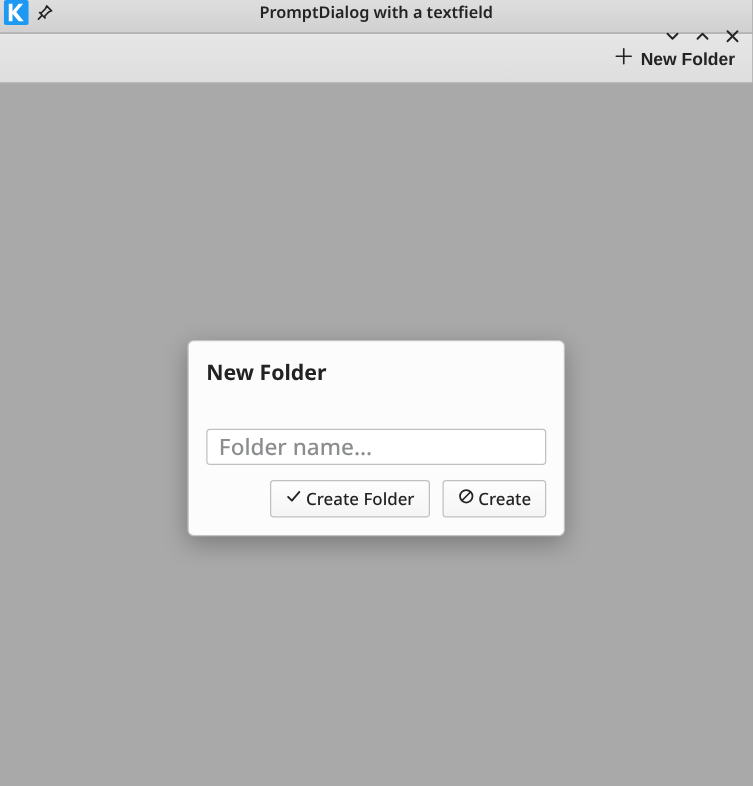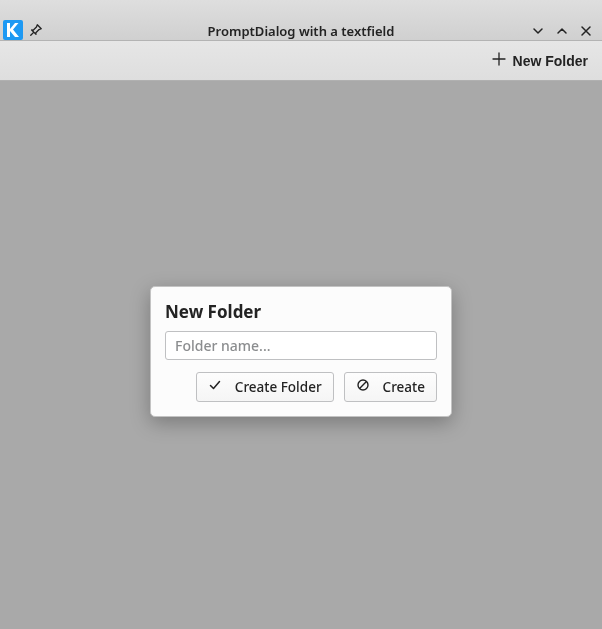--- a/index.html
+++ b/index.html
@@ -1,20 +1,20 @@
 <!DOCTYPE html>
 <html><head>
   <meta charset="utf-8">
   <style>
     * { box-sizing: border-box; margin: 0; padding: 0; }
     html, body { width: 602px; height: 629px; overflow: hidden; font-family: "Noto Sans", "Segoe UI", sans-serif; }
     body { display: flex; flex-direction: column; background: #a9a9a9; }
 
     
-    .titlebar { height: 41px; background: linear-gradient(#dedede, #d0d0d0); border-bottom: 1px solid #b3b3b3; display: flex; align-items: flex-end; position: relative; }
+    .titlebar { height: 27px; background: linear-gradient(#dedede, #d0d0d0); border-bottom: 1px solid #b3b3b3; display: flex; align-items: flex-start; position: relative; flex-direction: column; }
     .titlebar-left { display: flex; align-items: center; gap: 4px; padding-left: 3px; }
     .app-icon { width: 20px; height: 20px; display: inline-flex; align-items: center; justify-content: center; }
     .app-icon svg { width: 20px; height: 20px; }
     .pin-icon { width: 18px; height: 18px; display: inline-flex; align-items: center; justify-content: center; cursor: pointer; }
     .pin-icon svg { width: 14px; height: 14px; }
     .titlebar-title { position: absolute; left: 0; right: 0; text-align: center; font-size: 13px; font-weight: 600; color: #232323; pointer-events: none; }
     .titlebar-right { margin-left: auto; display: flex; align-items: center; gap: 6px; padding-right: 7px; }
     .titlebar-right .tb-btn { width: 18px; height: 18px; display: inline-flex; align-items: center; justify-content: center; cursor: pointer; }
     .titlebar-right svg { width: 14px; height: 14px; }
 
@@ -38,28 +38,29 @@
       padding: 13px 14px 14px 14px;
     }
     .dialog-title { font-size: 17px; font-weight: 700; color: #232323; margin-bottom: 8px; }
     .dialog-input {
       width: 100%;
       height: 29px;
       border: 1px solid #bfc0c2;
       border-radius: 3px;
       background: #fff;
       padding: 0 9px;
-      font-size: 14px;
+      font-size: 18px;
       font-family: inherit;
       color: #232323;
+      margin-top: 26px;
     }
     .dialog-input::placeholder { color: #8b8d8f; font-weight: 500; }
     .dialog-actions { display: flex; justify-content: flex-end; gap: 10px; margin-top: 12px; }
     .dialog-actions button {
-      display: inline-flex; align-items: center; gap: 13px;
+      display: inline-flex; align-items: center; gap: 3px;
       height: 30px; padding: 0 11px;
       border: 1px solid #bfc0c2; border-radius: 3px;
       background: linear-gradient(#fdfdfd, #f5f5f5);
       font-size: 13.5px; font-weight: 500; color: #232323; font-family: inherit;
       cursor: pointer;
     }
     .dialog-actions button svg { width: 14px; height: 14px; }
   </style>
 </head>
 <body>

